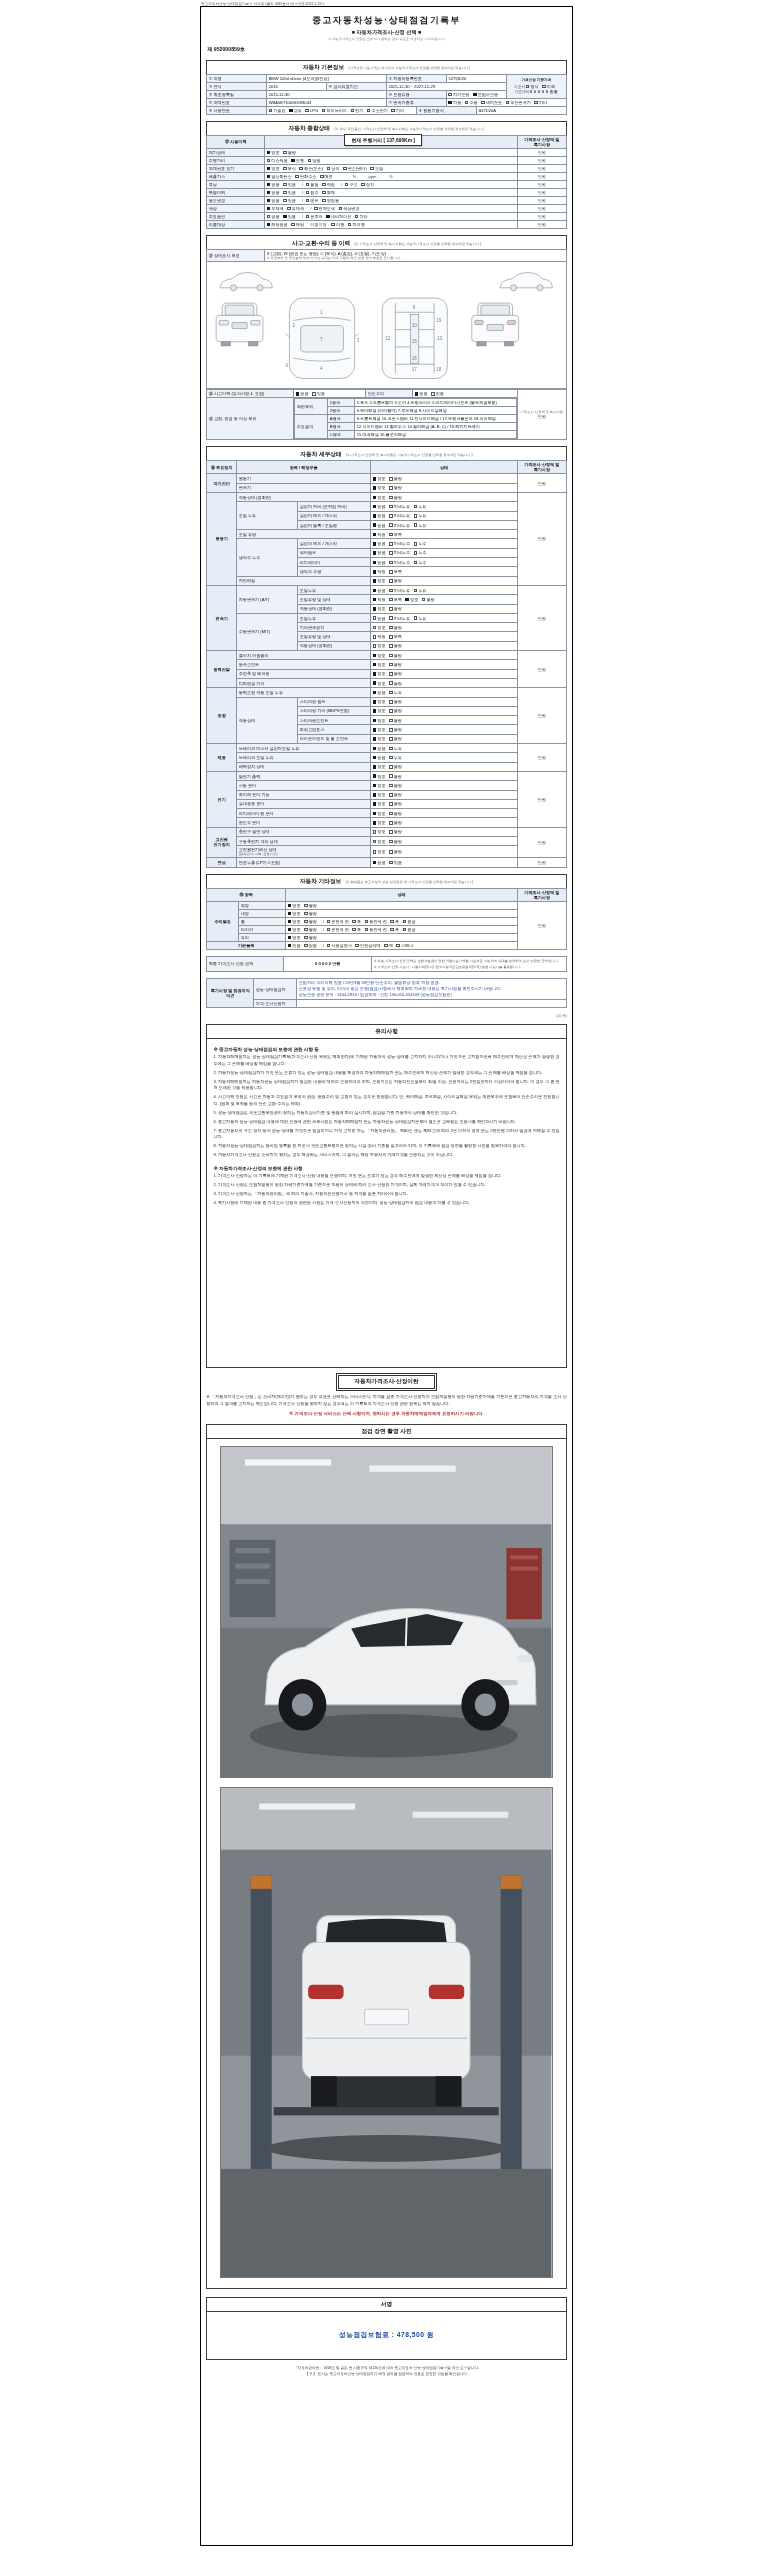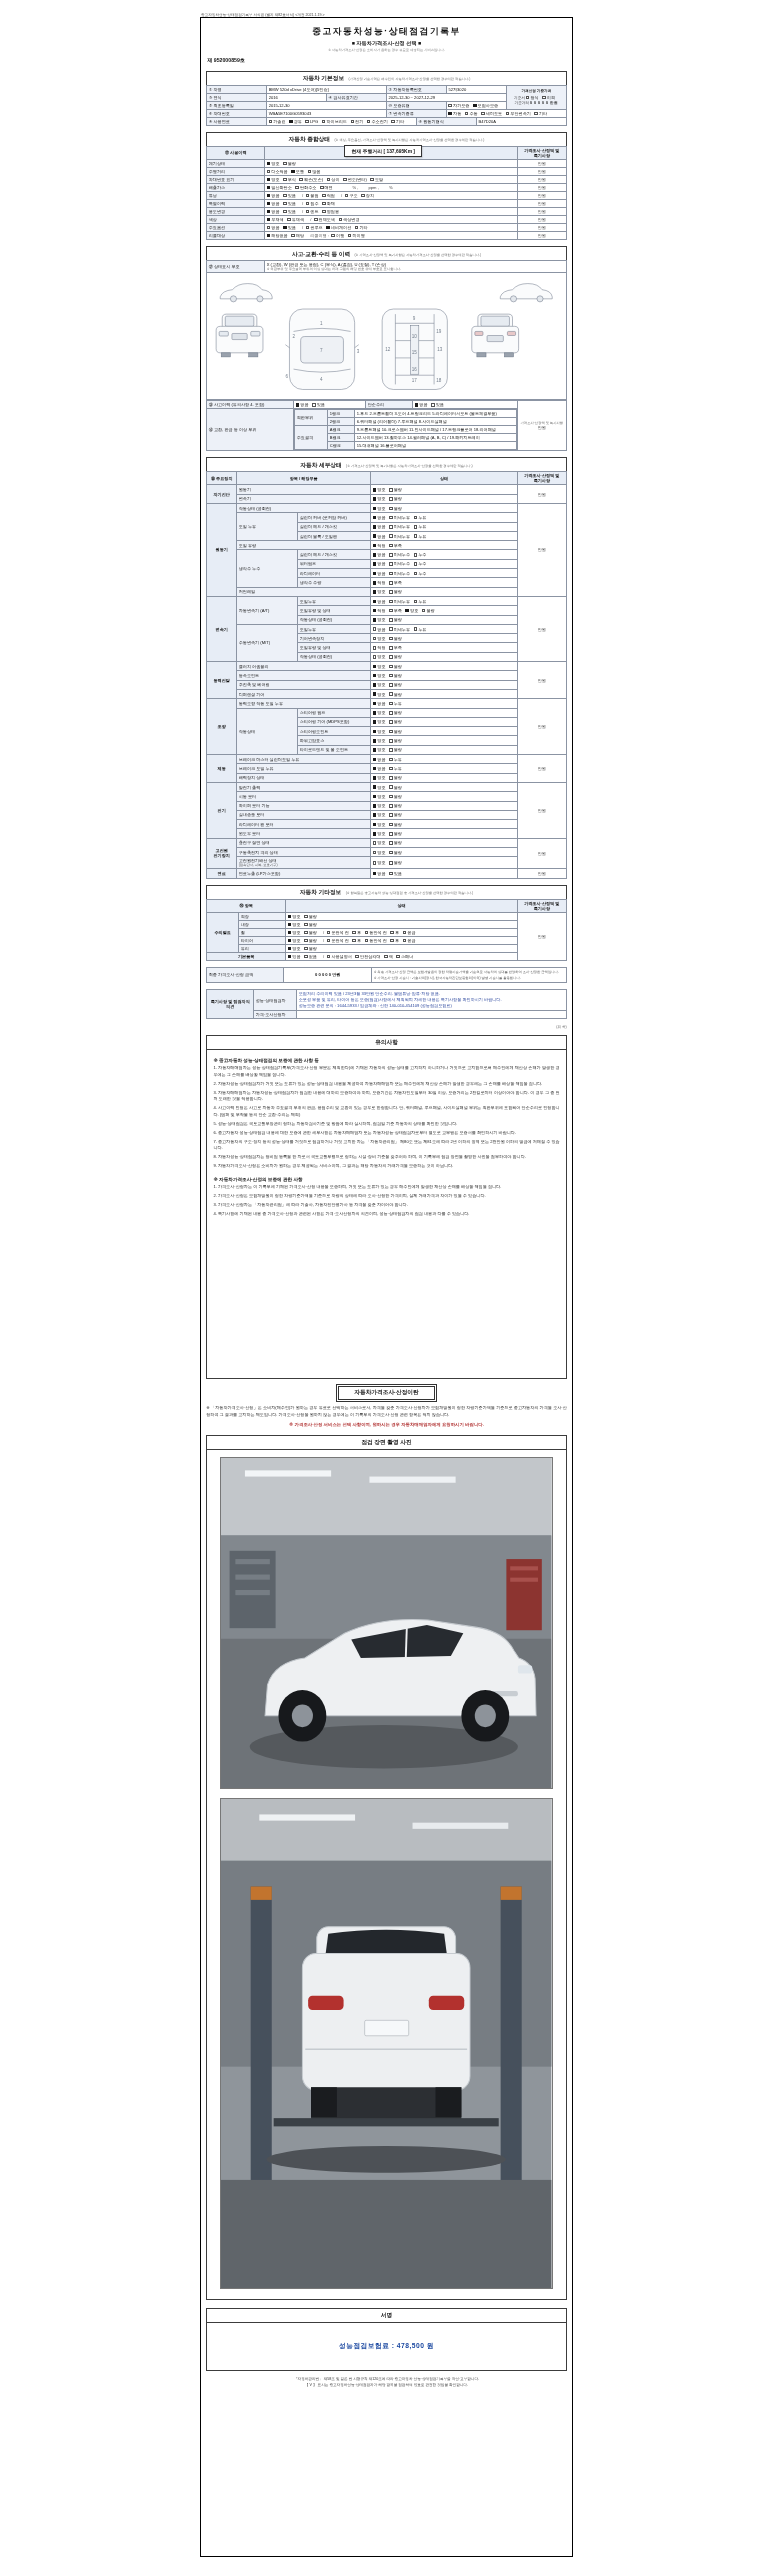--- a/index.html
+++ b/index.html
@@ -1,19 +1,19 @@
 <!DOCTYPE html>
 <html style="font-size:8.2px"><head>
 <meta charset="utf-8">
 <style>
   * { box-sizing: border-box; margin: 0; padding: 0; }
   html,body { background:#ffffff; }
   body { width:773px; font-family:"Liberation Sans","DejaVu Sans",sans-serif; color:#111; }
   .canvas { width:773px; min-height:2576px; padding-top:1px; }
-  .sheet-wrap { width:373px; margin:11px auto; }
+  .sheet-wrap { width:373px; margin:0 auto; }
   .top-note { font-size:3.6px; color:#444; padding:0.5px 1px; }
   .sheet { border:1px solid #000; background:#fff; padding:4.1px 5.2px 8.2px; min-height:2540px; }
   .title { text-align:center; font-size:8.8px; font-weight:bold; letter-spacing:1.5px; margin-top:4.1px; }
   .subtitle { text-align:center; font-size:5.2px; font-weight:bold; margin-top:2.1px; }
   .subnote { text-align:center; font-size:3.3px; color:#777; margin-top:1px; }
   .docno { font-size:5.2px; font-weight:bold; margin:5.2px 0 2.1px 1px; }
   .sec { margin-top:6.2px; }
   .sec-head { border:0.5px solid #3c3c3c; border-bottom:none; text-align:center; padding:1.5px 1px; background:#fff; }
   .sec-title { font-size:5.7px; font-weight:bold; }
   .sec-note { font-size:3.3px; color:#666; font-weight:normal; margin-left:2.1px; }

